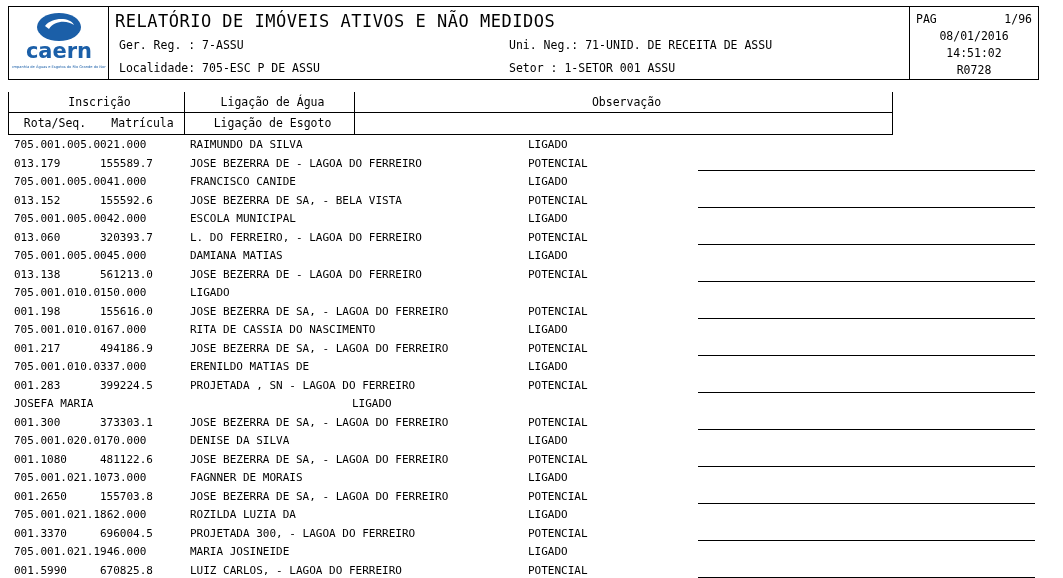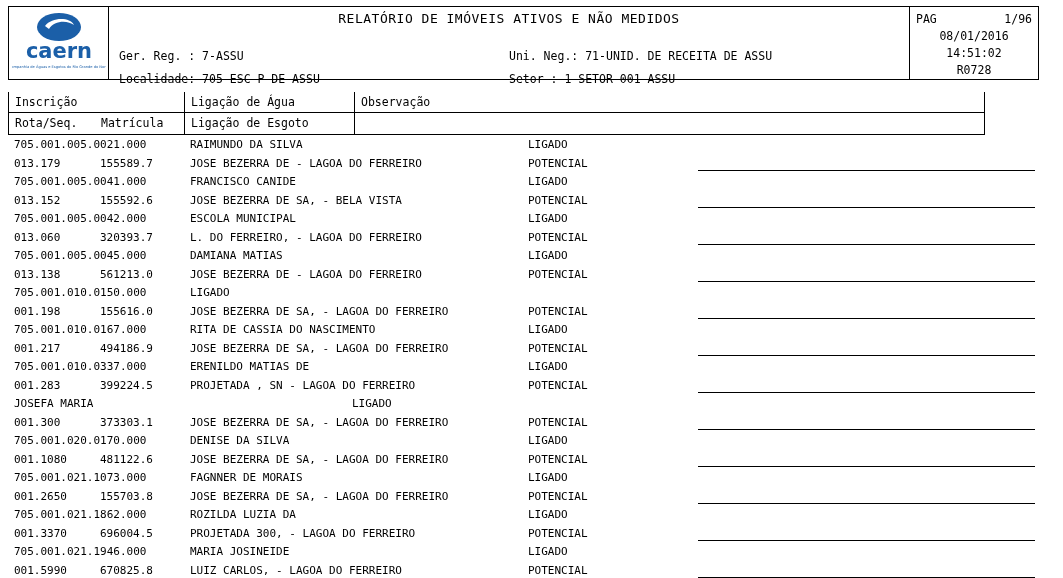--- a/index.html
+++ b/index.html
@@ -47,24 +47,23 @@
   }
   .logo svg { display: block; }
   .hdr-center {
     flex: 1;
     position: relative;
     box-sizing: border-box;
     border-right: 1px solid #000;
     padding: 4px 6px 0 6px;
   }
   .hdr-title {
-    text-align: center;
-    font-size: 13px;
+    font-size: 17px;
     letter-spacing: 0.5px;
-    margin-bottom: 22px;
+    margin-bottom: 6px;
     white-space: nowrap;
   }
   .hdr-row {
     display: flex;
     font-size: 11.5px;
     line-height: 17px;
     white-space: nowrap;
   }
   .hdr-left-col {
     width: 390px;
@@ -84,25 +83,26 @@
     padding-top: 4px;
   }
   .pag-line {
     display: flex;
     justify-content: space-between;
     padding: 0 6px;
   }
 
   
   .colhead {
-    width: 977px;
+    width: 885px;
     box-sizing: border-box;
     border: 1px solid #000;
     border-top: none;
     margin-top: 12px;
+    text-align: center;
   }
   .colhead-row {
     display: flex;
     height: 21px;
     align-items: center;
     box-sizing: border-box;
   }
   .colhead-row.first { border-bottom: 1px solid #000; }
   .ch-cell {
     box-sizing: border-box;

